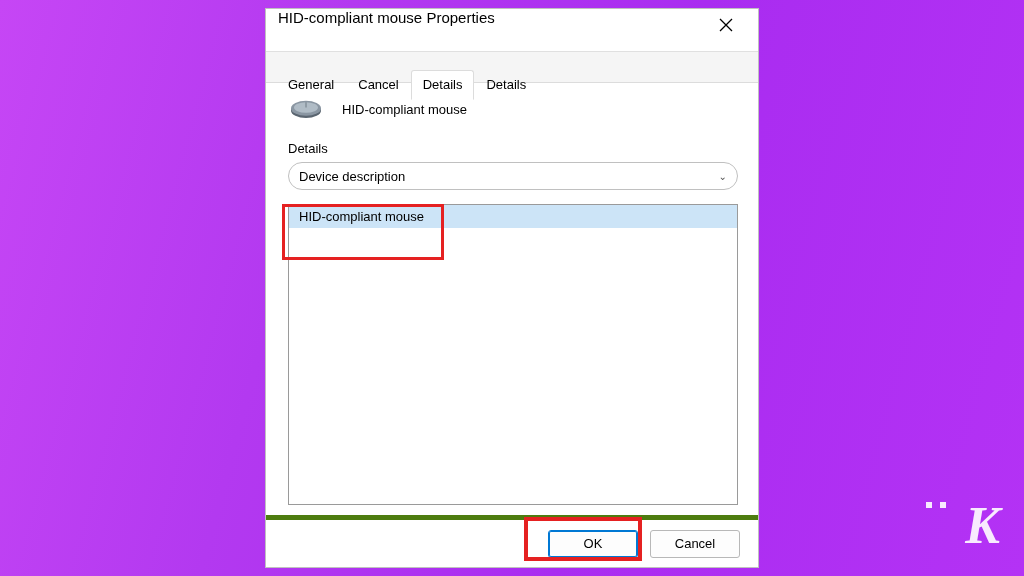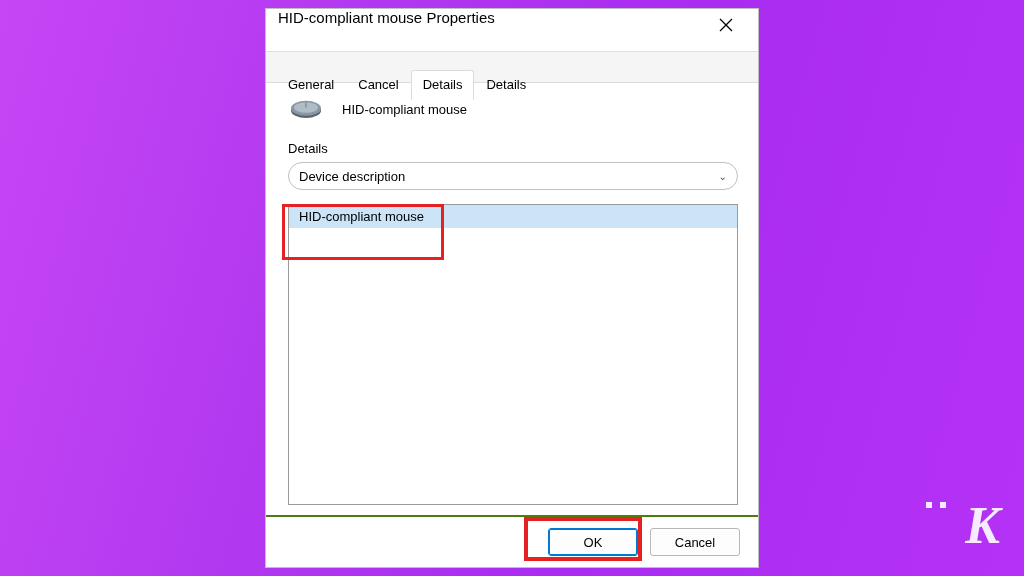--- a/index.html
+++ b/index.html
@@ -146,21 +146,21 @@
       height: 56px;
     }
     .button-bar {
       height: 52px;
       display: flex;
       align-items: center;
       justify-content: flex-end;
       gap: 12px;
       padding: 0 18px;
       background: #ffffff;
-      border-top: 2px solid #4d7c0f;
+      border-top: 5px solid #4d7c0f;
     }
     .btn {
       min-width: 90px;
       height: 28px;
       font-size: 13px;
       border: 1px solid #b8b8b8;
       background: #fdfdfd;
       border-radius: 3px;
       cursor: pointer;
       display: flex;

